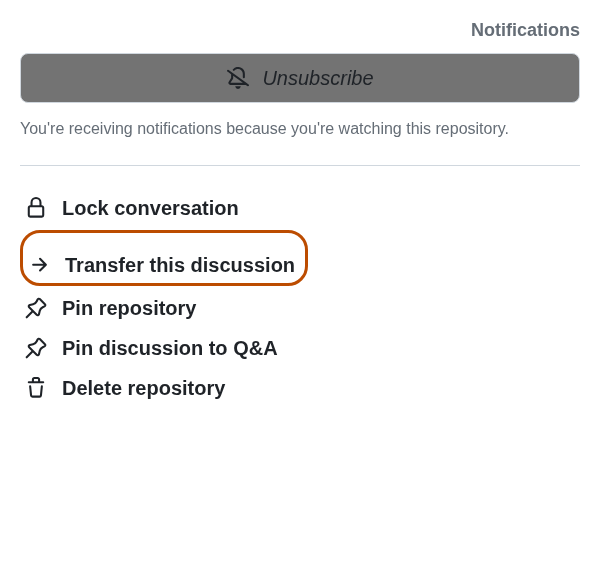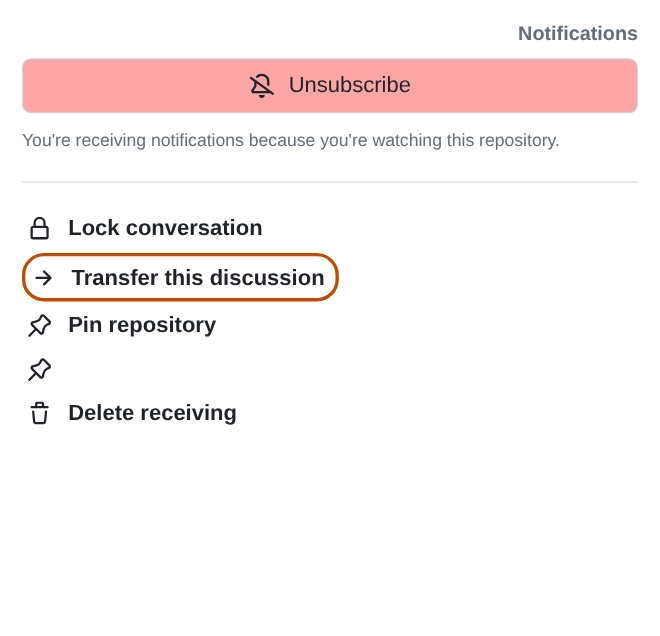--- a/index.html
+++ b/index.html
@@ -20,28 +20,29 @@
       color: #656d76;
       margin-bottom: 12px;
       text-align: right;
     }
     .unsubscribe-btn {
       display: flex;
       align-items: center;
       justify-content: center;
       width: 100%;
       padding: 12px 16px;
-      background: #fca5a5;
+      background: #737373;
       border: 1px solid #d0d7de;
       border-radius: 8px;
       font-size: 20px;
       font-weight: 500;
       color: #1f2328;
       cursor: pointer;
       gap: 12px;
+      font-style: italic;
     }
     .unsubscribe-btn svg {
       width: 24px;
       height: 24px;
     }
     .description {
       margin-top: 14px;
       font-size: 16px;
       line-height: 1.5;
       color: #656d76;
@@ -61,21 +62,21 @@
       gap: 14px;
       padding: 8px 4px;
       font-size: 20px;
       font-weight: 700;
       color: #1f2328;
       cursor: pointer;
     }
     .action-item.highlighted {
       border: 3px solid #bc4c00;
       border-radius: 20px;
-      padding: 8px 10px 6px 4px;
+      padding: 20px 10px 6px 4px;
       margin: 2px 0;
       width: fit-content;
     }
     .action-icon {
       width: 24px;
       height: 24px;
       display: flex;
       align-items: center;
       justify-content: center;
       flex-shrink: 0;
@@ -130,24 +131,25 @@
     </span>
     <span>Pin repository</span>
   </li>
 
   <li class="action-item">
     <span class="action-icon">
       <svg viewBox="0 0 16 16" fill="currentColor">
         <path d="m11.294.984 3.722 3.722a1.75 1.75 0 0 1-.504 2.826l-1.327.613a3.089 3.089 0 0 0-1.707 2.084l-.584 2.454c-.317 1.332-1.972 1.8-2.94.832L5.75 11.311 1.78 15.28a.749.749 0 1 1-1.06-1.06l3.969-3.97-2.204-2.204c-.968-.968-.5-2.623.832-2.94l2.454-.584a3.08 3.08 0 0 0 2.084-1.707l.613-1.327a1.75 1.75 0 0 1 2.826-.504ZM6.283 9.723l2.732 2.731a.25.25 0 0 0 .42-.119l.584-2.454a4.586 4.586 0 0 1 2.537-3.098l1.328-.613a.25.25 0 0 0 .072-.404l-3.722-3.722a.25.25 0 0 0-.404.072l-.613 1.328a4.584 4.584 0 0 1-3.098 2.537l-2.454.584a.25.25 0 0 0-.119.42l2.731 2.732Z"></path>
       </svg>
     </span>
+    <span>Pin discussion to Q&amp;A</span>
   </li>
 
 
   <li class="action-item">
     <span class="action-icon">
       <svg viewBox="0 0 16 16" fill="currentColor">
         <path d="M11 1.75V3h2.25a.75.75 0 0 1 0 1.5H2.75a.75.75 0 0 1 0-1.5H5V1.75C5 .784 5.784 0 6.75 0h2.5C10.216 0 11 .784 11 1.75ZM4.496 6.675l.66 6.6a.25.25 0 0 0 .249.225h5.19a.25.25 0 0 0 .249-.225l.66-6.6a.75.75 0 0 1 1.492.149l-.66 6.6A1.748 1.748 0 0 1 10.595 15h-5.19a1.75 1.75 0 0 1-1.741-1.575l-.66-6.6a.75.75 0 1 1 1.492-.15ZM6.5 1.75V3h3V1.75a.25.25 0 0 0-.25-.25h-2.5a.25.25 0 0 0-.25.25Z"></path>
       </svg>
     </span>
-    <span>Delete receiving</span>
+    <span>Delete repository</span>
   </li>
 </ul>
 
 </body></html>

